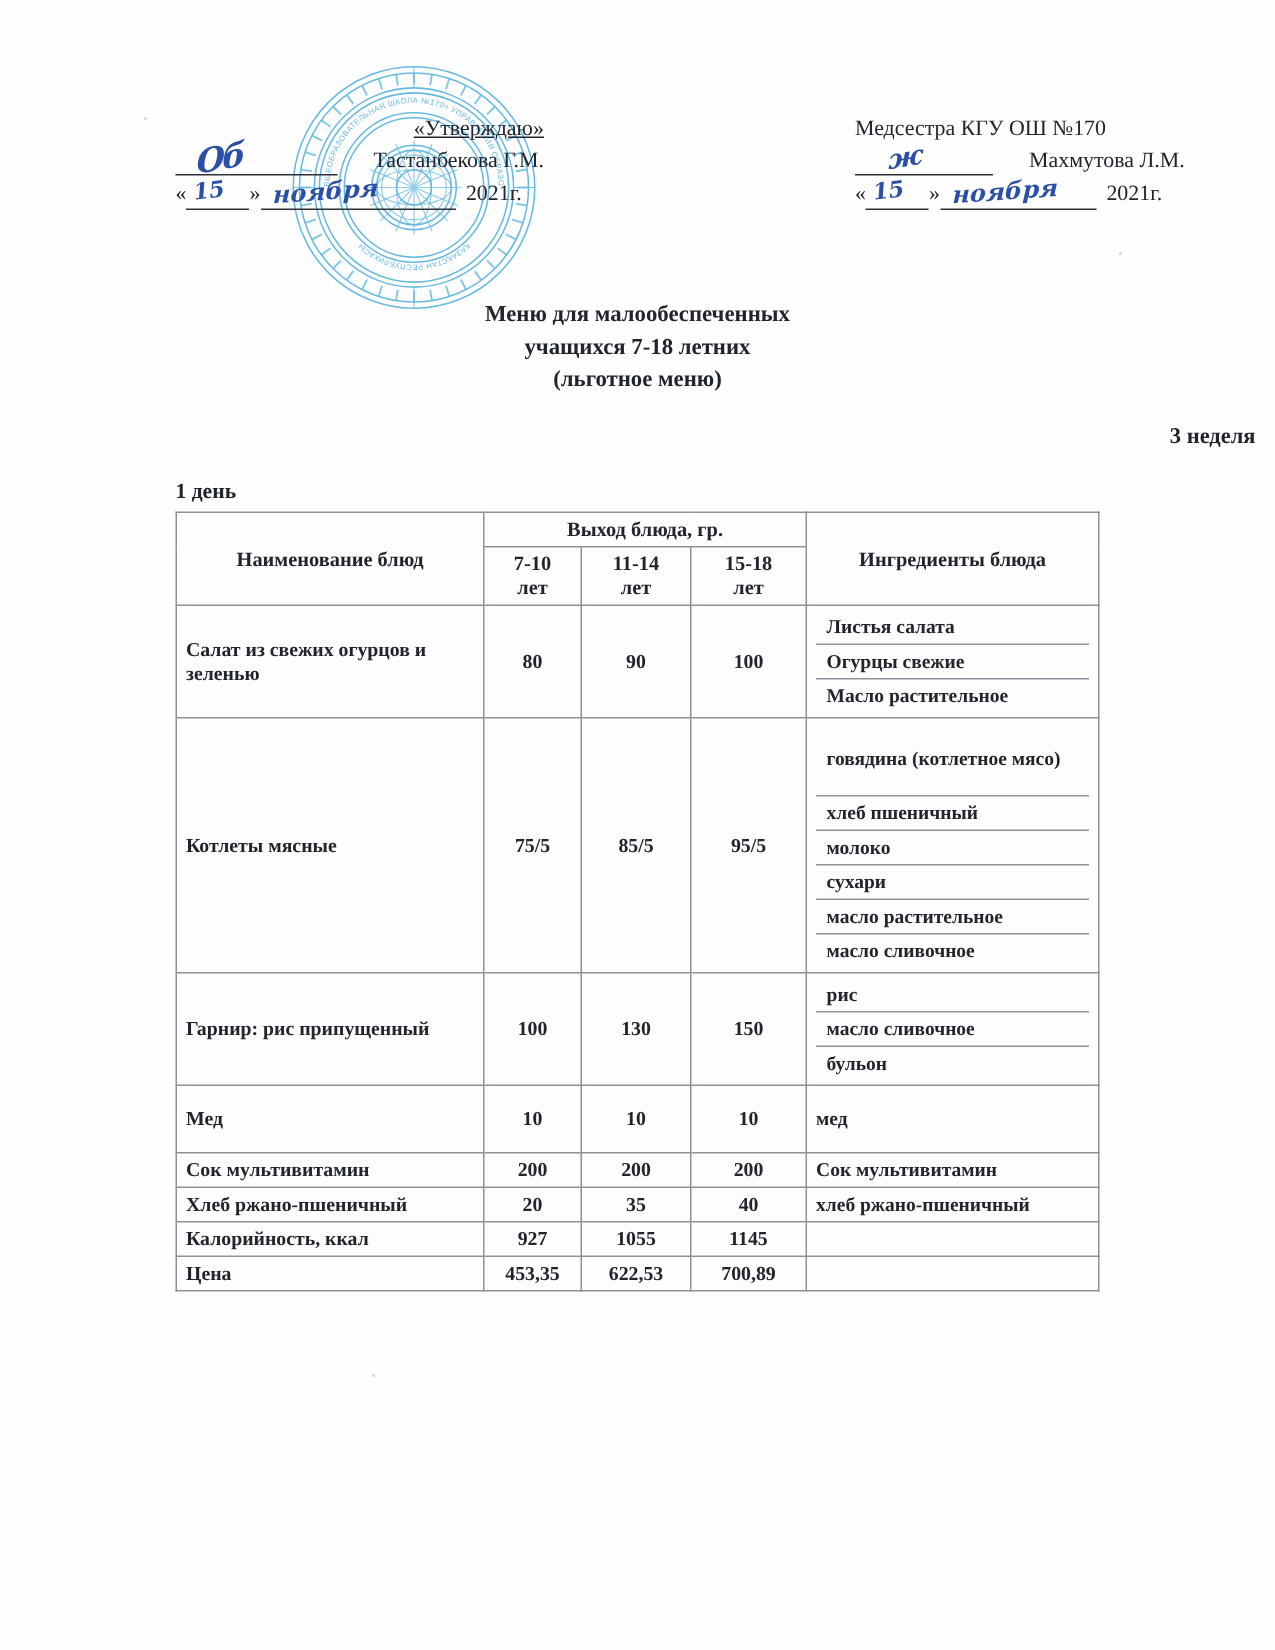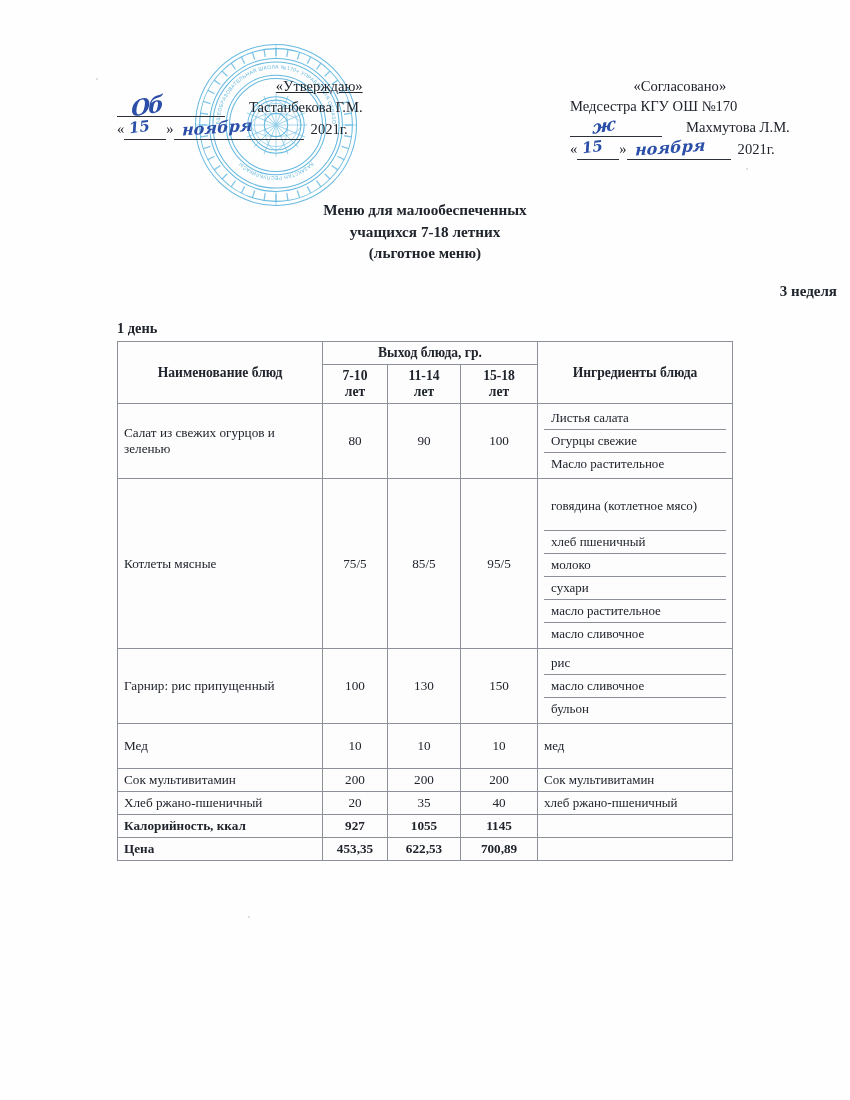--- a/index.html
+++ b/index.html
@@ -145,21 +145,21 @@
     width: 615px;
     border-collapse: collapse;
     table-layout: fixed;
     font-size: 13.2px;
     z-index: 2;
   }
   table.menu td, table.menu th {
     border: 1px solid #8c9199;
     padding: 3px 6px;
     vertical-align: middle;
-    font-weight: normal;
+    font-weight: bold;
     background: #fdfdfd;
   }
   table.menu th {
     text-align: center;
     font-weight: 700;
     font-size: 13.6px;
   }
 
   .c-name { width: 205px; text-align: left; }
   .c-age  { width: 65px;  text-align: center; }
@@ -309,21 +309,20 @@
       </span>
       <span class="q">»</span>
       <span class="date-month">
         <span class="ink ink-month">ноября</span>
       </span>
       <span class="date-year">2021г.</span>
     </span>
   </div>
 
   <div class="approve-block approve-right">
-    <span class="approve-title">«Согласовано»</span>
     <span class="approve-role">Медсестра КГУ ОШ №170</span>
     <span class="sig-line">
       <span class="sig-rule">
         <span class="ink ink-sig">ж</span>
       </span>
       <span class="sig-name">Махмутова Л.М.</span>
     </span>
     <span class="date-line">
       <span class="q">«</span>
       <span class="date-day">

